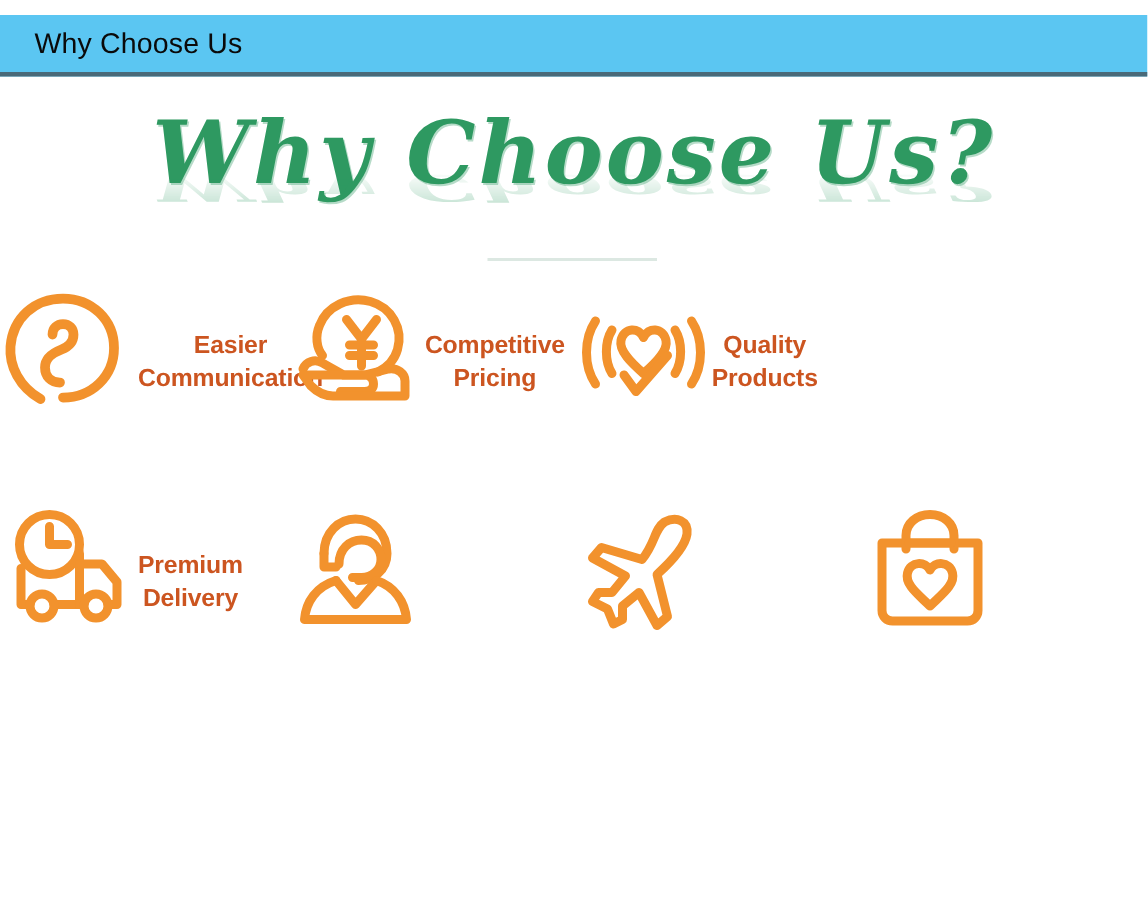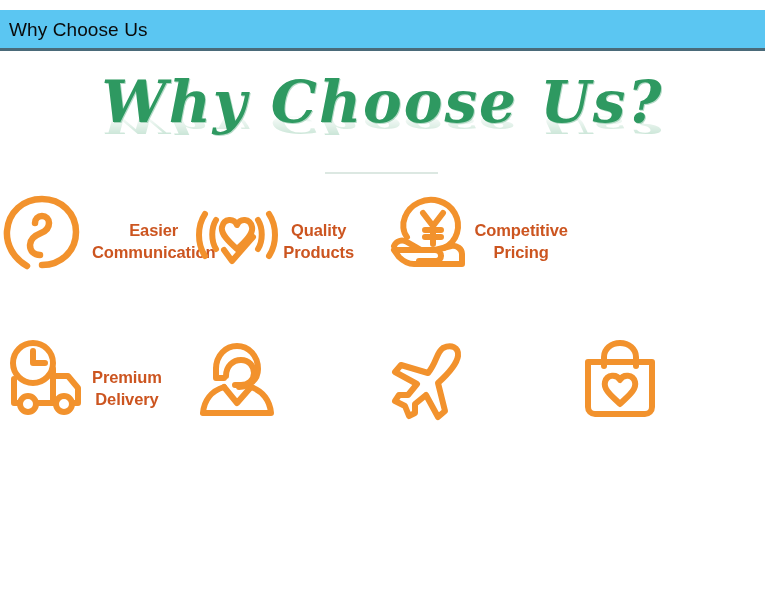--- a/index.html
+++ b/index.html
@@ -24,21 +24,21 @@
     height: 41px;
     background: #5BC6F2;
     border-bottom: 3px solid #4A6A79;
     box-sizing: border-box;
     display: flex;
     align-items: center;
   }
   .window-title {
     font-size: 19px;
     color: #0a0a0a;
-    padding-left: 9px;
+    padding-left: 23px;
     letter-spacing: 0.1px;
     line-height: 1;
     white-space: nowrap;
   }
 
   
   .content {
     position: absolute;
     left: 0;
     top: 54px;
@@ -165,43 +165,43 @@
           </svg>
         </div>
         <div class="feature-label">Easier
 Communication</div>
       </div>
 
 
       <div class="feature-cell">
         <div class="feature-icon">
           <svg width="92" height="92" viewBox="0 0 92 92" fill="none" stroke="#F2922D" stroke-width="6" stroke-linecap="round" stroke-linejoin="round">
+            <path d="M24 49 C20 44 19 36 22 29 C27 16 42 9 56 13 C70 17 78 31 74 45 C72 52 67 57 61 60"></path>
+            <path d="M40 25 L50 38 M60 25 L50 38 M50 38 V56 M42 42 H58 M42 49 H58"></path>
+            <path d="M11 58 C13 53 19 51 24 54 L38 62 H52 C56 62 58 65 58 68 C58 71 56 73 52 73 H36"></path>
+            <path d="M52 62 L68 58 C74 57 79 61 79 66 V76 H31 C25 76 20 73 16 69 L11 62 Z"></path>
+          </svg>
+        </div>
+        <div class="feature-label">Competitive
+Pricing</div>
+      </div>
+
+      <div class="feature-cell">
+        <div class="feature-icon">
+          <svg width="92" height="92" viewBox="0 0 92 92" fill="none" stroke="#F2922D" stroke-width="6" stroke-linecap="round" stroke-linejoin="round">
             <path d="M46 37 C43 30 33 30 31 39 C29.5 46 38 54 46 61 C54 54 62.5 46 61 39 C59 30 49 30 46 37 Z"></path>
             <path d="M25 32 C20 40 20 53 25 61"></path>
             <path d="M67 32 C72 40 72 53 67 61"></path>
             <path d="M14 26 C6 38 6 56 14 68"></path>
             <path d="M78 26 C86 38 86 56 78 68"></path>
             <path d="M33 62 L41 73 L62 49"></path>
           </svg>
         </div>
         <div class="feature-label">Quality
 Products</div>
-      </div>
-
-      <div class="feature-cell">
-        <div class="feature-icon">
-          <svg width="92" height="92" viewBox="0 0 92 92" fill="none" stroke="#F2922D" stroke-width="6" stroke-linecap="round" stroke-linejoin="round">
-            <path d="M24 49 C20 44 19 36 22 29 C27 16 42 9 56 13 C70 17 78 31 74 45 C72 52 67 57 61 60"></path>
-            <path d="M40 25 L50 38 M60 25 L50 38 M50 38 V56 M42 42 H58 M42 49 H58"></path>
-            <path d="M11 58 C13 53 19 51 24 54 L38 62 H52 C56 62 58 65 58 68 C58 71 56 73 52 73 H36"></path>
-            <path d="M52 62 L68 58 C74 57 79 61 79 66 V76 H31 C25 76 20 73 16 69 L11 62 Z"></path>
-          </svg>
-        </div>
-        <div class="feature-label">Competitive
-Pricing</div>
       </div>
 
     </div>
 
     <div class="feature-row row-2">
 
       <div class="feature-cell">
         <div class="feature-icon">
           <svg width="92" height="92" viewBox="0 0 92 92" fill="none" stroke="#F2922D" stroke-width="6" stroke-linecap="round" stroke-linejoin="round">
             <circle cx="33" cy="28" r="20"></circle>

